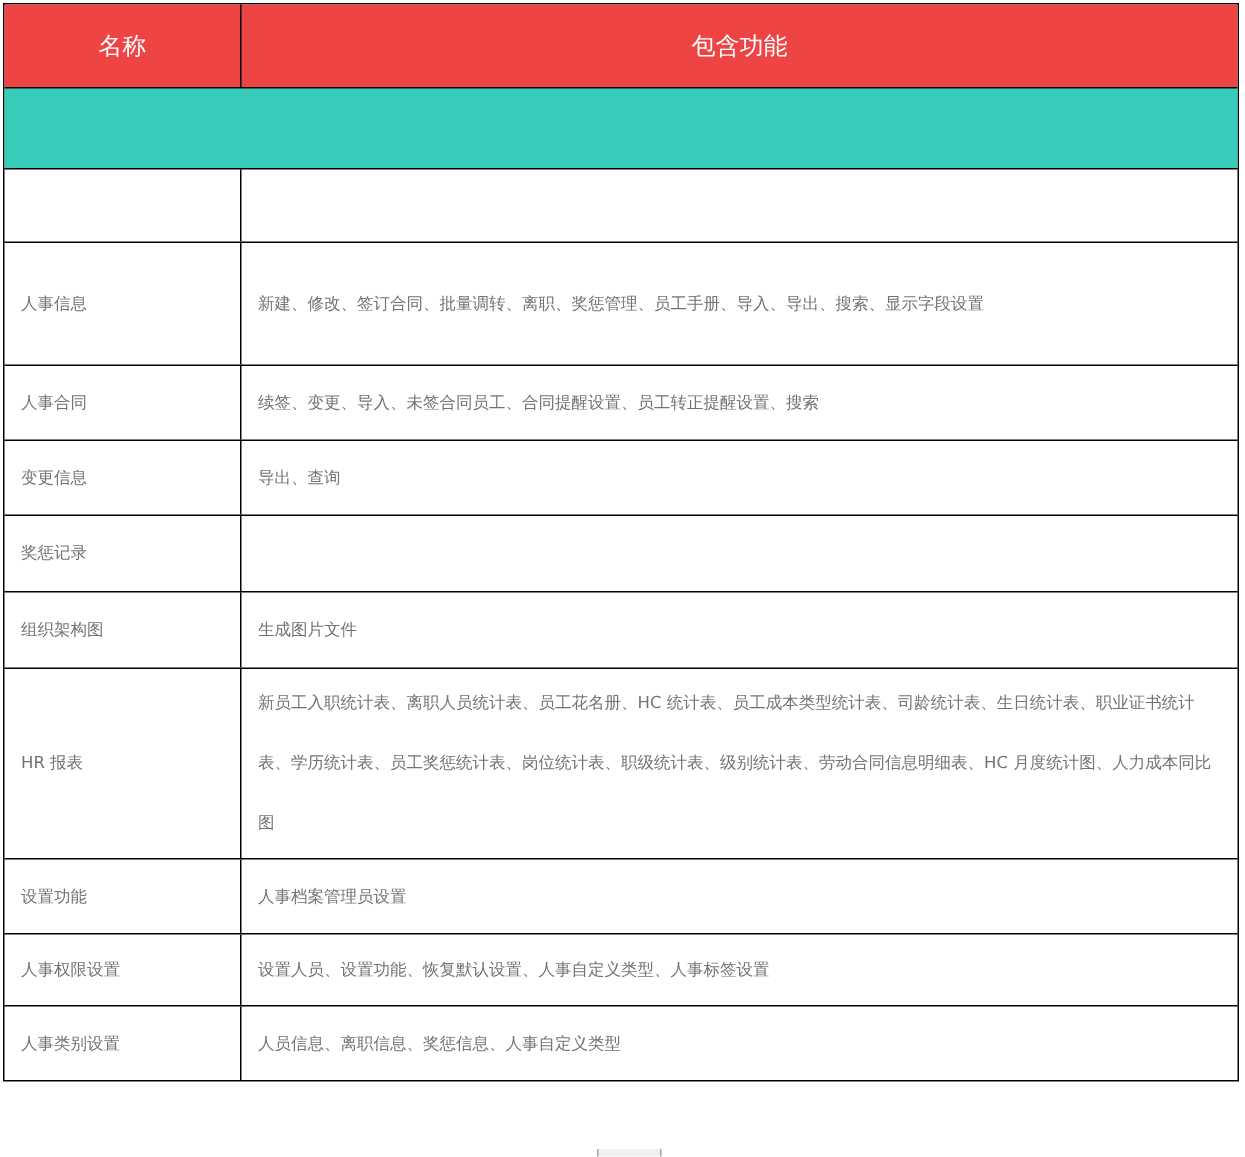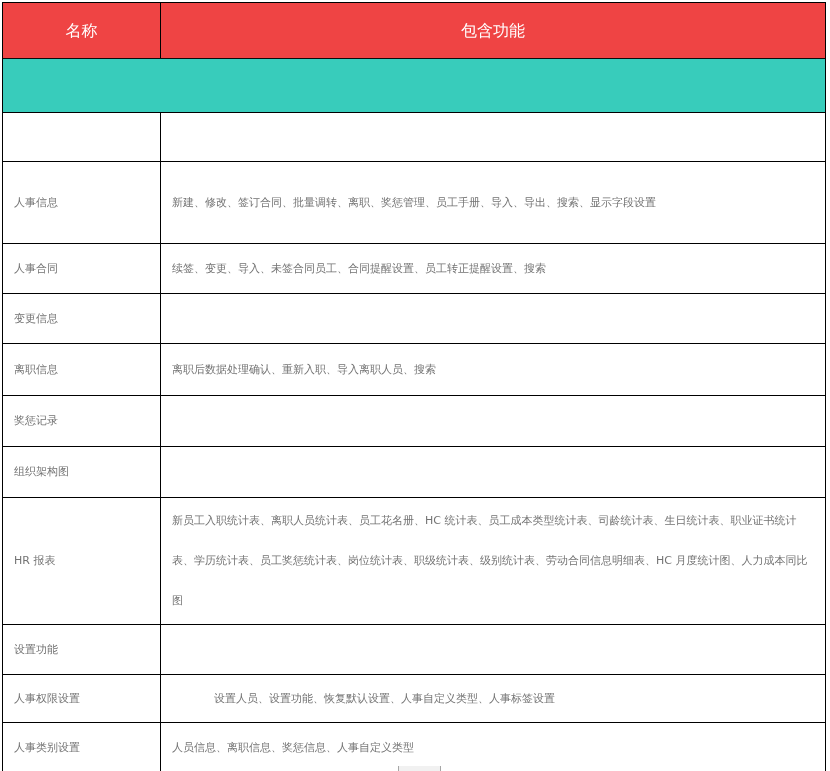--- a/index.html
+++ b/index.html
@@ -50,21 +50,21 @@
     padding:0;
   }
   .teal-row {
     display:block;
     height:54px;
     background:#38ccbb;
     border-top:1px solid #0c0c0c;
   }
   .empty-row   { height:49px; }
   .h50  { min-height:50px; }
-  .h48  { min-height:48px;gap:42px; }
+  .h48  { min-height:48px; }
   .h51  { min-height:51px; }
   .h52  { min-height:52px; }
   .h82  { min-height:82px; }
   .h120 { min-height:120px; }
   .scroll-thumb {
     position:absolute;
     left:398px; top:766px;
     width:43px; height:5px;
     background:#f1f1f1;
     border-left:1px solid #a6a6a6;
@@ -108,55 +108,56 @@
       </div>
     <div class="cell feat-col">
         <span>续签、变更、导入、未签合同员工、合同提醒设置、员工转正提醒设置、搜索</span>
       </div>
   </div>
 
   <div class="trow h50">
     <div class="cell name-col">
         <span>变更信息</span>
       </div>
+    <div class="cell feat-col">
+        <span>导出、查询</span>
+      </div>
   </div>
 
-  <div class="trow h52">
-    <div class="cell name-col">
-        <span>离职信息</span>
-      </div>
-    <div class="cell feat-col">
-        <span>离职后数据处理确认、重新入职、导入离职人员、搜索</span>
-      </div>
-  </div>
 
   <div class="trow h51">
     <div class="cell name-col">
         <span>奖惩记录</span>
       </div>
   </div>
 
   <div class="trow h51">
     <div class="cell name-col">
         <span>组织架构图</span>
+      </div>
+    <div class="cell feat-col">
+        <span>生成图片文件</span>
       </div>
   </div>
 
   <div class="trow h120">
     <div class="cell name-col">
         <span>HR 报表</span>
       </div>
     <div class="cell feat-col">
         <span>新员工入职统计表、离职人员统计表、员工花名册、HC 统计表、员工成本类型统计表、司龄统计表、生日统计表、职业证书统计表、学历统计表、员工奖惩统计表、岗位统计表、职级统计表、级别统计表、劳动合同信息明细表、HC 月度统计图、人力成本同比图</span>
       </div>
   </div>
 
   <div class="trow h50">
     <div class="cell name-col">
         <span>设置功能</span>
+      </div>
+    <div class="cell feat-col">
+        <span>人事档案管理员设置</span>
       </div>
   </div>
 
   <div class="trow h48">
     <div class="cell name-col">
         <span>人事权限设置</span>
       </div>
     <div class="cell feat-col">
         <span>设置人员、设置功能、恢复默认设置、人事自定义类型、人事标签设置</span>
       </div>

